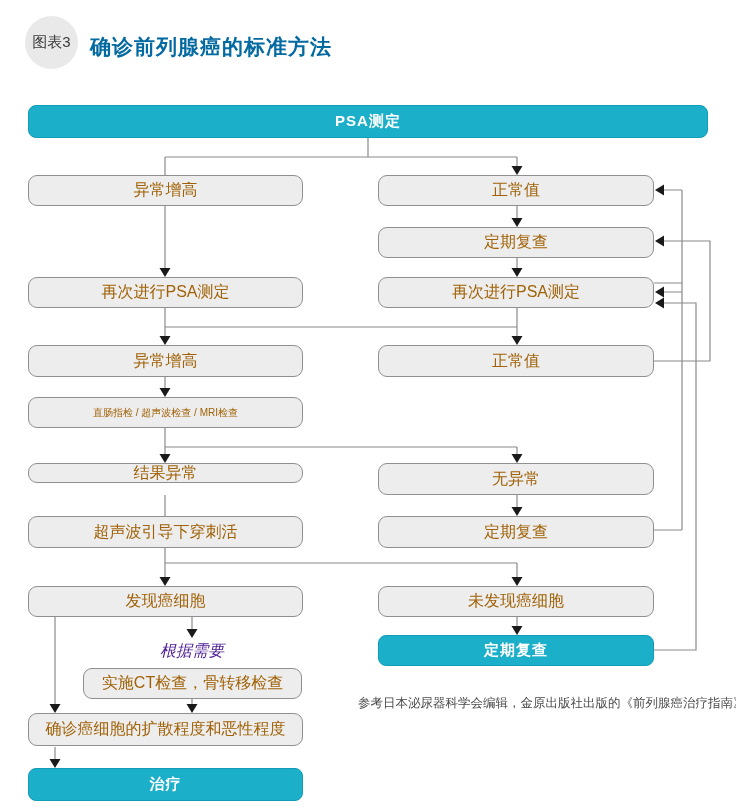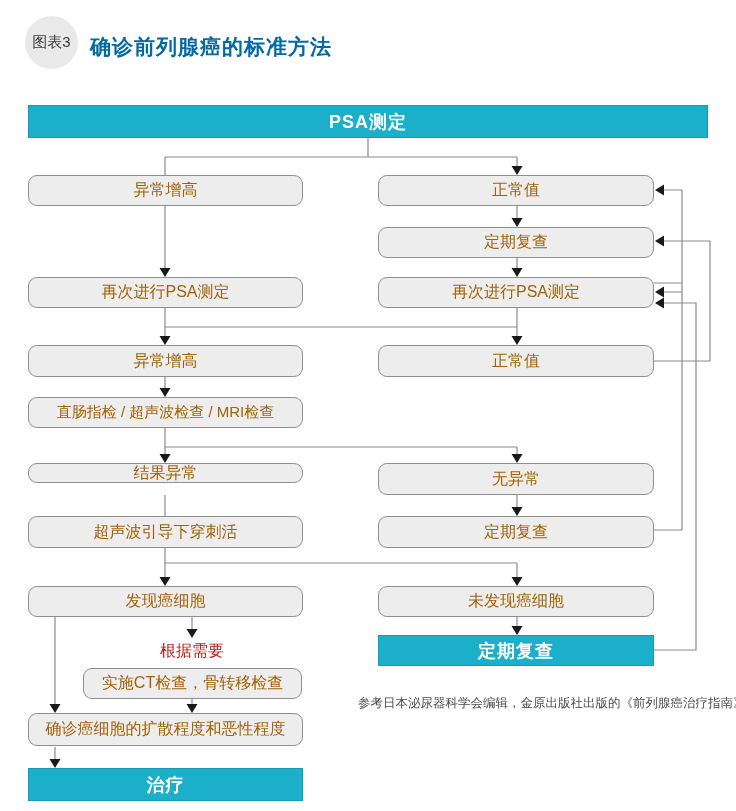--- a/index.html
+++ b/index.html
@@ -19,27 +19,28 @@
   svg.connectors{position:absolute;left:0;top:0;}
   .node{
     position:absolute;display:flex;align-items:center;justify-content:center;
     box-sizing:border-box;text-align:center;white-space:nowrap;
   }
   .gray{
     background:#ededed;border:1px solid #8f8f8f;border-radius:9px;
     color:#a16207;font-size:16px;font-weight:500;
   }
   .cyan{
-    background:#1bafc9;border:1px solid #119db5;border-radius:0;
-    color:#ffffff;font-size:18px;font-weight:700;letter-spacing:1px;
+    background:#1bafc9;border:1px solid #119db5;border-radius:8px;
+    color:#ffffff;font-size:15px;font-weight:700;letter-spacing:1px;
   }
-  .tight{font-size:15px;}
+  .tight{font-size:10px;}
   .plain-label{
-    position:absolute;text-align:center;font-size:16px;font-weight:500;color:#b91c1c;
+    position:absolute;text-align:center;font-size:16px;font-weight:500;color:#4c1d95;
     white-space:nowrap;
+    font-style:italic;
   }
   .footnote{
     position:absolute;left:358px;top:695px;width:378px;font-size:12.5px;
     color:#4a4a4a;font-weight:500;white-space:nowrap;
   }
 </style>
 </head>
 <body>
 
 <div class="page">

